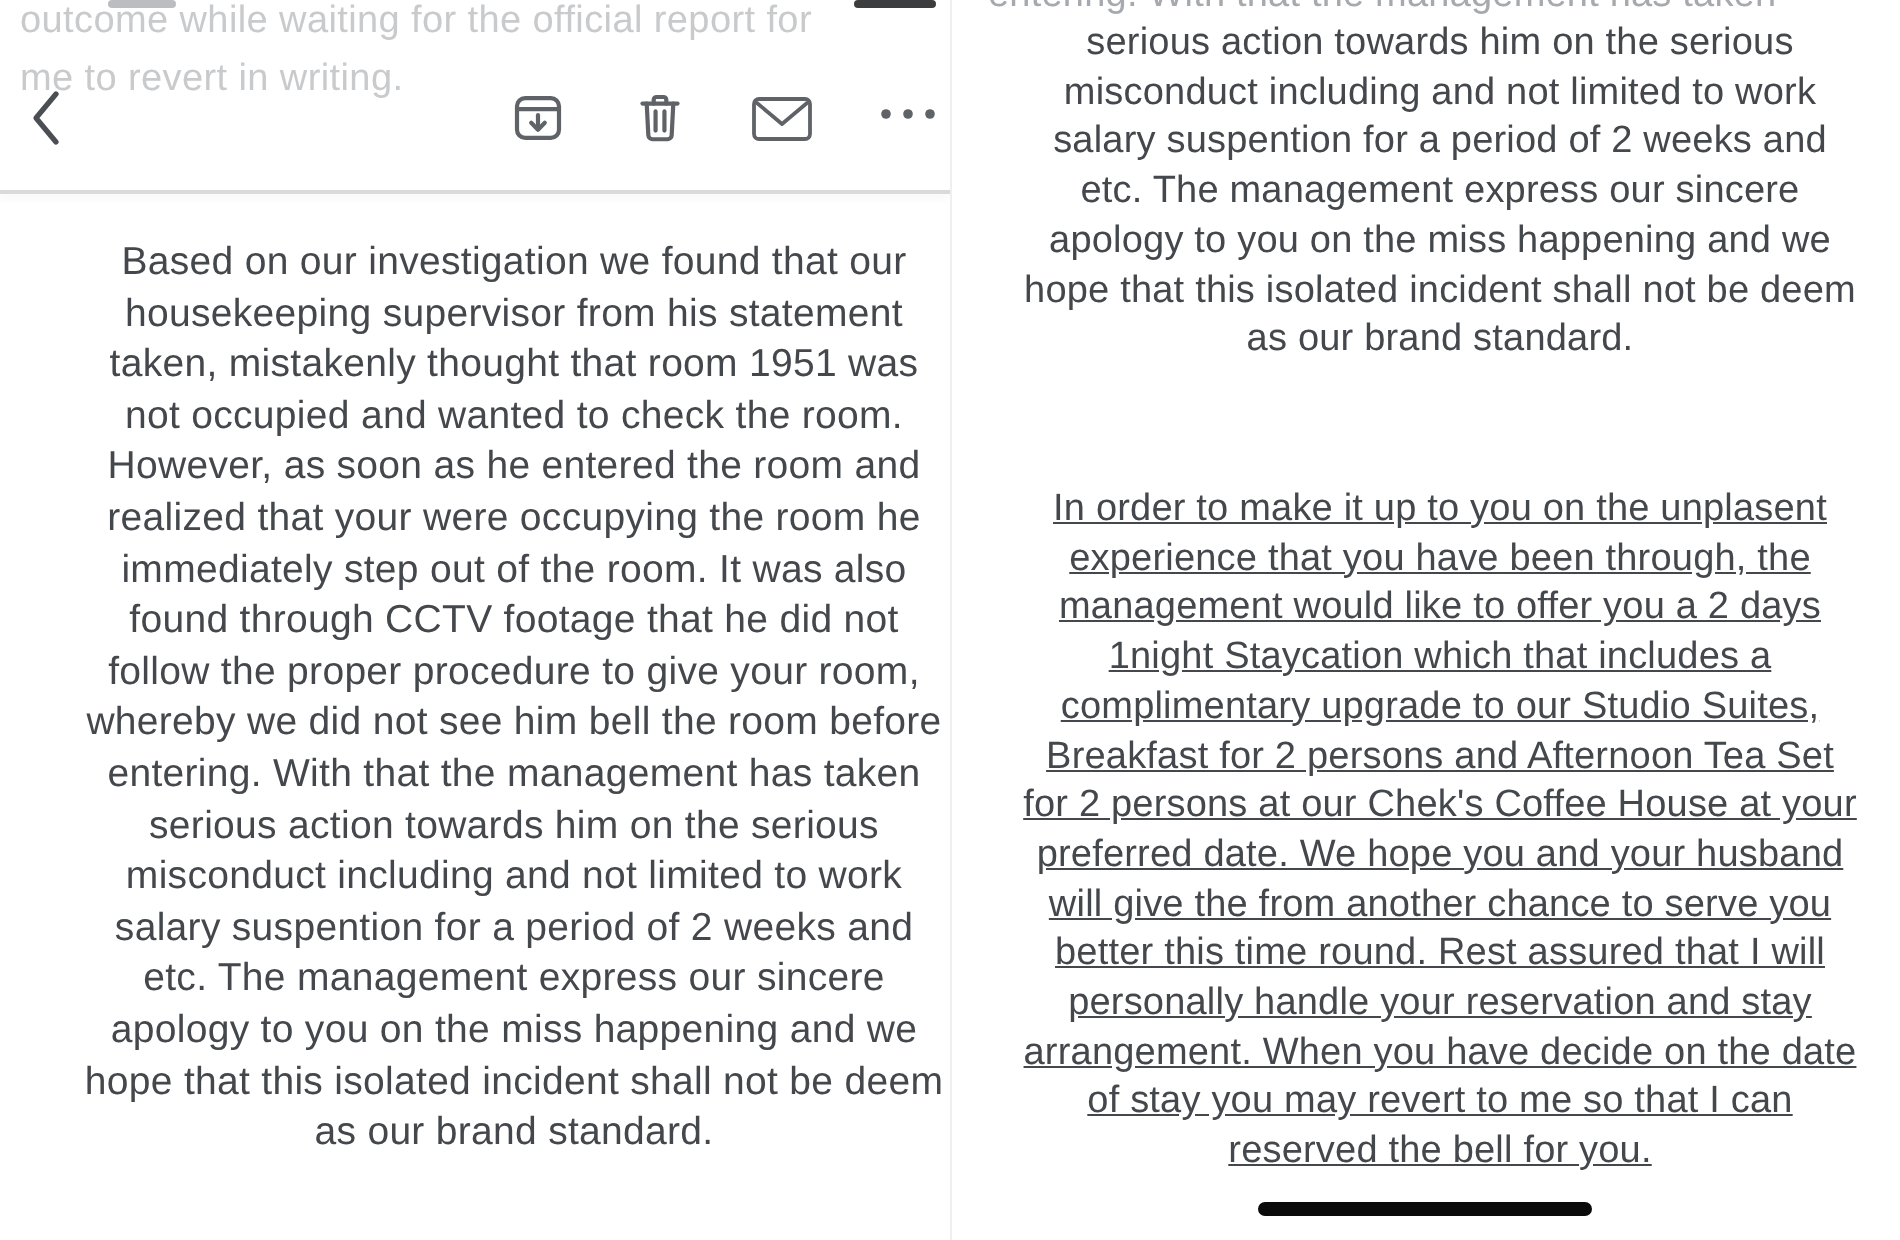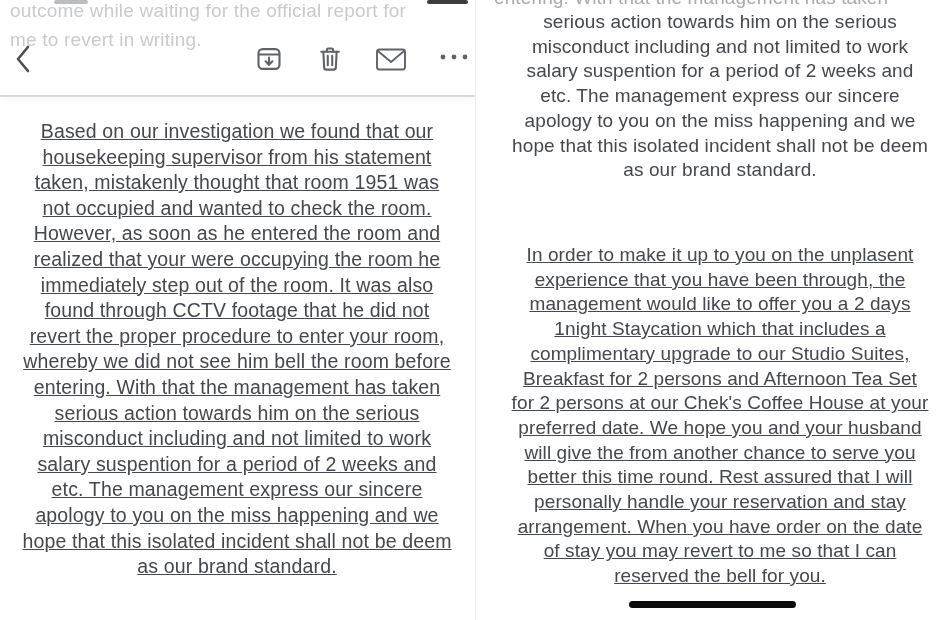--- a/index.html
+++ b/index.html
@@ -27,21 +27,21 @@
   .tbbtn{position:absolute;background:none;border:none;padding:0;margin:0;cursor:pointer;line-height:0;}
   .back-btn{left:12px;top:5px;}
   .archive-btn{left:255px;top:7px;}
   .trash-btn{left:316px;top:7px;}
   .mail-btn{left:375px;top:9px;}
   .more-btn{left:439px;top:14px;}
 
   .divider{position:absolute;left:0;top:95px;width:475px;height:2px;background:#d9dadb;box-shadow:0 2px 4px rgba(0,0,0,.06);}
 
   .body-text{position:absolute;color:#44484c;text-align:center;}
-  .left-body{left:6px;top:119px;width:462px;text-decoration:underline;}
+  .left-body{left:26px;top:119px;width:462px;}
   .left-body .bodyline{font-size:19.5px;line-height:25.6px;letter-spacing:.15px;white-space:nowrap;}
 
   
   .right-body .bodyline{font-size:19px;line-height:24.7px;letter-spacing:.1px;white-space:nowrap;}
   .cutline{position:absolute;left:18px;top:-15px;font-size:19px;line-height:25px;letter-spacing:.1px;color:#a6aaae;white-space:nowrap;}
   .r-p1{left:18px;top:10px;width:452px;}
   .r-p2{left:18px;top:243px;width:452px;text-decoration:underline;}
 
   .home-bar{position:absolute;left:153px;top:601px;width:167px;height:7px;border-radius:4px;background:#0b0b0b;}
 </style>
@@ -111,21 +111,21 @@
 
     <div class="body-text left-body">
         <div class="bodyline">Based on our investigation we found that our</div>
         <div class="bodyline">housekeeping supervisor from his statement</div>
         <div class="bodyline">taken, mistakenly thought that room 1951 was</div>
         <div class="bodyline">not occupied and wanted to check the room.</div>
         <div class="bodyline">However, as soon as he entered the room and</div>
         <div class="bodyline">realized that your were occupying the room he</div>
         <div class="bodyline">immediately step out of the room. It was also</div>
         <div class="bodyline">found through CCTV footage that he did not</div>
-        <div class="bodyline">revert the proper procedure to enter your room,</div>
+        <div class="bodyline">follow the proper procedure to give your room,</div>
         <div class="bodyline">whereby we did not see him bell the room before</div>
         <div class="bodyline">entering. With that the management has taken</div>
         <div class="bodyline">serious action towards him on the serious</div>
         <div class="bodyline">misconduct including and not limited to work</div>
         <div class="bodyline">salary suspention for a period of 2 weeks and</div>
         <div class="bodyline">etc. The management express our sincere</div>
         <div class="bodyline">apology to you on the miss happening and we</div>
         <div class="bodyline">hope that this isolated incident shall not be deem</div>
         <div class="bodyline">as our brand standard.</div>
       </div>
@@ -147,20 +147,20 @@
         <div class="bodyline">experience that you have been through, the</div>
         <div class="bodyline">management would like to offer you a 2 days</div>
         <div class="bodyline">1night Staycation which that includes a</div>
         <div class="bodyline">complimentary upgrade to our Studio Suites,</div>
         <div class="bodyline">Breakfast for 2 persons and Afternoon Tea Set</div>
         <div class="bodyline">for 2 persons at our Chek's Coffee House at your</div>
         <div class="bodyline">preferred date. We hope you and your husband</div>
         <div class="bodyline">will give the from another chance to serve you</div>
         <div class="bodyline">better this time round. Rest assured that I will</div>
         <div class="bodyline">personally handle your reservation and stay</div>
-        <div class="bodyline">arrangement. When you have order on the date</div>
+        <div class="bodyline">arrangement. When you have decide on the date</div>
         <div class="bodyline">of stay you may revert to me so that I can</div>
         <div class="bodyline">reserved the bell for you.</div>
       </div>
     <div class="home-bar"></div>
   </section>
 
 </div>
 
 </body></html>

